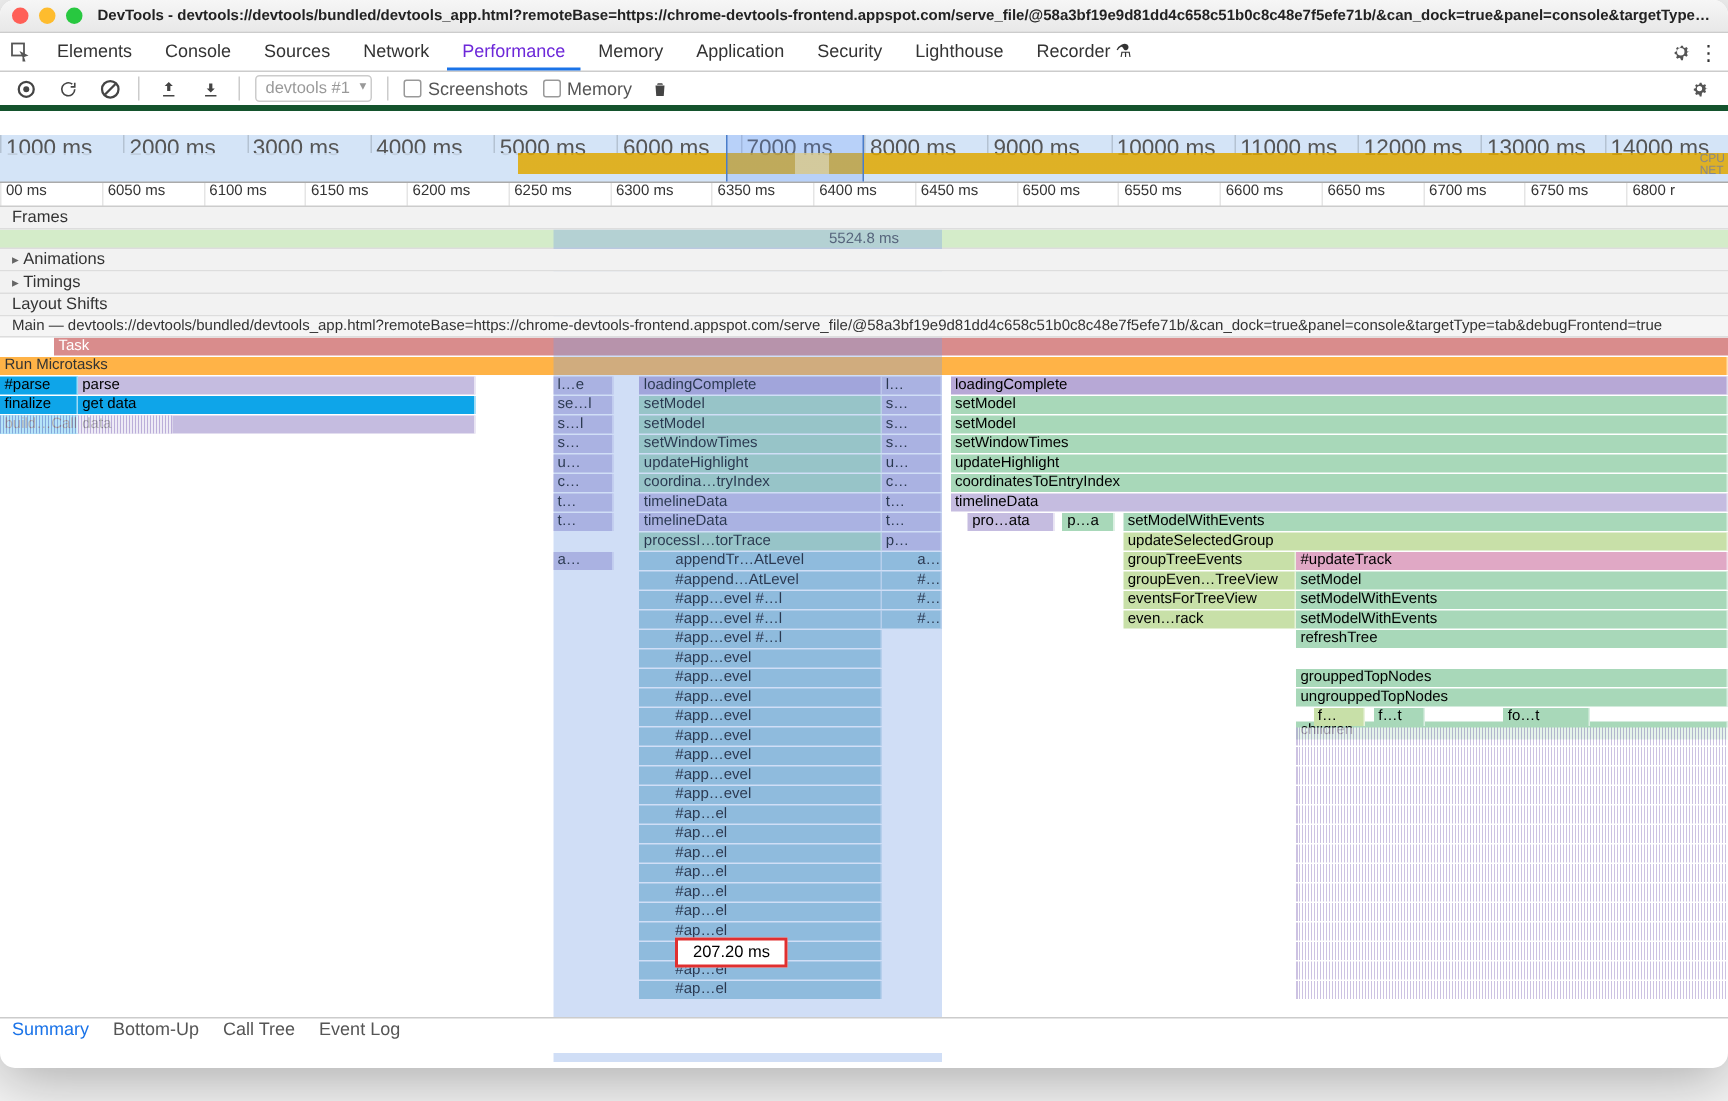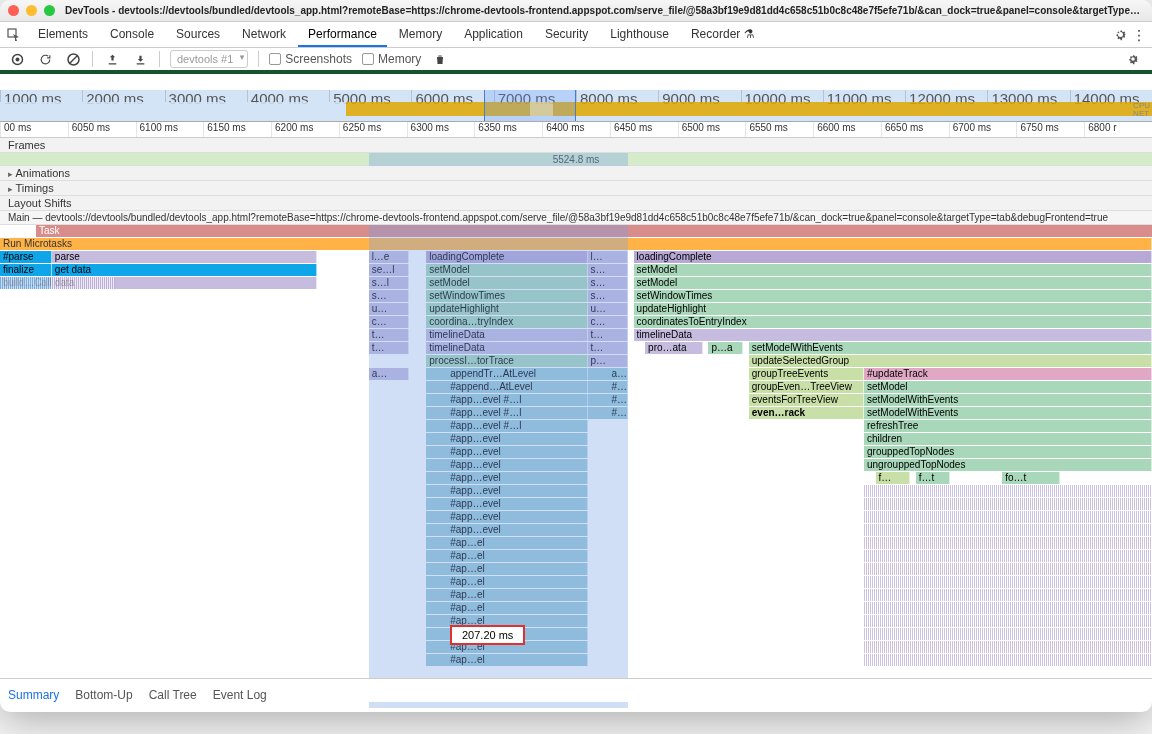--- a/index.html
+++ b/index.html
@@ -9,21 +9,21 @@
 
 .titlebar { height: 22px; background: linear-gradient(#f6f6f6,#e8e8e8); display: flex; align-items: center; padding: 0 8px; font-size: 10.5px; color: #333; border-bottom: 1px solid #ccc; }
 .traffic-lights { display: flex; gap: 7px; margin-right: 10px; }
 .tl { width: 11px; height: 11px; border-radius: 50%; }
 .tl.red { background: #ff5f57; } .tl.yellow { background: #febc2e; } .tl.green { background: #28c840; }
 .title-text { flex: 1; overflow: hidden; white-space: nowrap; text-overflow: ellipsis; font-size: 10px; color: #222; font-weight: 600; }
 
 
 .tabs-bar { height: 26px; display: flex; align-items: center; border-bottom: 1px solid #ccc; font-size: 12px; color: #333; padding: 0 6px; gap: 2px; }
 .tab { padding: 4px 10px; cursor: pointer; border-bottom: 2px solid transparent; }
-.tab.active { color: #000000; border-bottom-color: #1a73e8; text-align: right; }
+.tab.active { color: #6d28d9; border-bottom-color: #1a73e8; text-align: right; }
 .inspect-icon { width: 16px; height: 16px; display: flex; align-items: center; justify-content: center; margin-right: 4px; }
 .tabs-spacer { flex: 1; }
 .gear { width: 20px; height: 20px; display: flex; align-items: center; justify-content: center; }
 .kebab { width: 14px; display: flex; align-items: center; justify-content: center; font-size: 14px; }
 
 
 .toolbar { height: 26px; display: flex; align-items: center; padding: 0 8px; gap: 10px; border-bottom: 4px solid #14532d; font-size: 12px; color: #555; position: relative; }
 .tbtn { width: 18px; height: 18px; display: flex; align-items: center; justify-content: center; cursor: pointer; }
 .dropdown { padding: 2px 14px 2px 6px; border: 1px solid #ccc; border-radius: 3px; font-size: 11px; color: #999; position: relative; }
 .dropdown::after { content: "▾"; position: absolute; right: 3px; top: 1px; font-size: 9px; }
@@ -64,21 +64,21 @@
 .c-lav { background: #c5bce0; }
 .c-pink { background: #e0a8c5; }
 .c-lime { background: #c8e0a8; }
 
 .stripes { position: absolute; height: 12px; background: repeating-linear-gradient(90deg,#b7a8d6 0,#b7a8d6 1px,#fff 1px,#fff 2px); opacity:0.7; }
 
 
 .tooltip-highlight { position: absolute; border: 2px solid #e03030; background: #fff; padding: 2px 10px; font-size: 11px; z-index: 50; }
 
 
-.bottom-tabs { position: absolute; bottom: 10px; left: 0; right: 0; height: 24px; border-top: 1px solid #ccc; background: #fff; display: flex; align-items: flex-end; font-size: 12px; padding: 0 8px; gap: 16px; z-index: 10; }
+.bottom-tabs { position: absolute; bottom: 10px; left: 0; right: 0; height: 24px; border-top: 1px solid #ccc; background: #fff; display: flex; align-items: flex-start; font-size: 12px; padding: 0 8px; gap: 16px; z-index: 10; }
 .btab { cursor: pointer; color: #555; }
 .btab.active { color: #1a73e8; }
 
 svg { display: block; }
 </style>
 </head>
 <body>
 
 <div class="window">
 
@@ -309,30 +309,30 @@
         </div>
         <div class="frow">
           <div class="bar c-teal" style="left: 37%; width: 14%;">#app…evel   #…l</div>
           <div class="bar c-teal" style="left: 51%; width: 3.5%;">#…</div>
           <div class="bar c-lime" style="left: 65%; width: 10%;">eventsForTreeView</div>
           <div class="bar c-green" style="left: 75%; width: 25%;">setModelWithEvents</div>
         </div>
         <div class="frow">
           <div class="bar c-teal" style="left: 37%; width: 14%;">#app…evel   #…l</div>
           <div class="bar c-teal" style="left: 51%; width: 3.5%;">#…</div>
-          <div class="bar c-lime" style="left: 65%; width: 10%; font-weight: bold;">even…rack</div>
+          <div class="bar c-lime" style="left: 65%; width: 10%;">even…rack</div>
           <div class="bar c-green" style="left: 75%; width: 25%;">setModelWithEvents</div>
         </div>
         <div class="frow">
           <div class="bar c-teal" style="left: 37%; width: 14%;">#app…evel   #…l</div>
           <div class="bar c-green" style="left: 75%; width: 25%;">refreshTree</div>
         </div>
         <div class="frow">
           <div class="bar c-teal" style="left: 37%; width: 14%;">#app…evel</div>
-          <div class="bar c-green" style="left: 75%; width: 25%;">children</div>
+          <div class="bar c-green" style="left: 75%; width: 25%; margin-top: 48px;">children</div>
         </div>
         <div class="frow">
           <div class="bar c-teal" style="left: 37%; width: 14%;">#app…evel</div>
           <div class="bar c-green" style="left: 75%; width: 25%;">grouppedTopNodes</div>
         </div>
         <div class="frow">
           <div class="bar c-teal" style="left: 37%; width: 14%;">#app…evel</div>
           <div class="bar c-green" style="left: 75%; width: 25%;">ungrouppedTopNodes</div>
         </div>
         <div class="frow">

